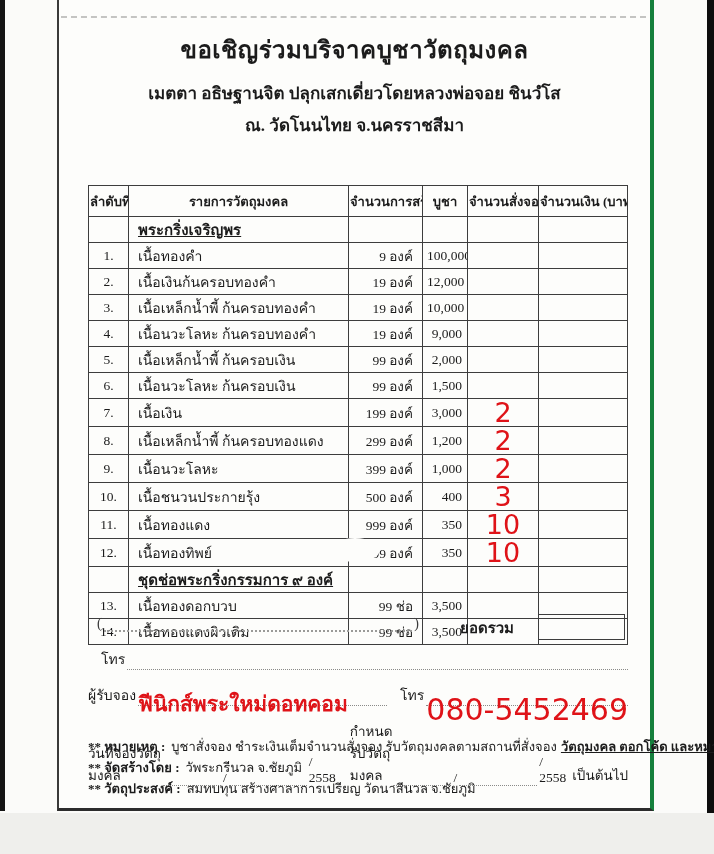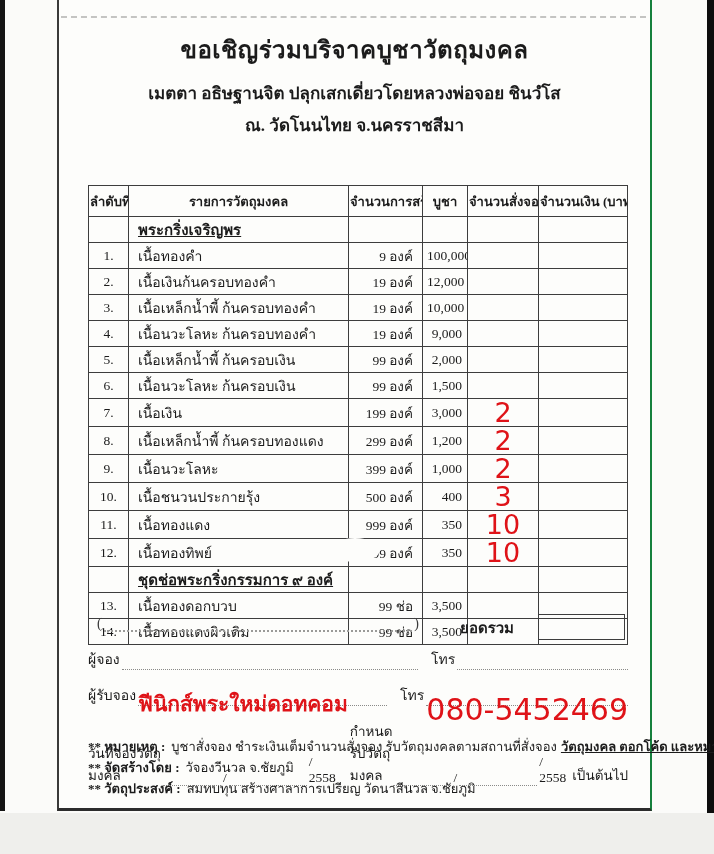--- a/index.html
+++ b/index.html
@@ -10,21 +10,21 @@
     color:#1b1b1b;
     -webkit-font-smoothing:antialiased;
   }
   .bottom-strip{position:absolute;left:0;top:813px;width:714px;height:41px;background:#efefec;}
   .film-bar-left{position:absolute;left:0;top:0;width:5px;height:811px;background:#141414;}
   .film-bar-right{position:absolute;right:0;top:0;width:7px;height:854px;background:#0d0d0d;}
 
   .page{
     position:absolute;left:57px;top:0;width:591px;height:808px;
     background:#fdfdfb;
-    border-left:2px solid #3a3a3a;border-right:2px solid #15803d;border-bottom:3px solid #2c2c2c;
+    border-left:2px solid #3a3a3a;border-right:4px solid #15803d;border-bottom:3px solid #2c2c2c;
   }
   .cut-line{position:absolute;left:2px;right:4px;top:16px;border-top:2px dashed #c4c4c2;}
 
   .doc-header{position:absolute;top:30px;left:0;width:100%;text-align:center;}
   .title-1{font-size:24px;font-weight:bold;letter-spacing:.5px;}
   .title-2{font-size:24px;font-weight:bold;margin-top:8px;}
   .title-3{font-size:17px;font-weight:bold;margin-top:10px;}
   .title-4{font-size:17px;font-weight:bold;margin-top:5px;}
 
   table.order-table{
@@ -271,24 +271,20 @@
   <div class="summary-paren">
     <span>(</span>
     <span class="paren-dots"></span>
     <span>)</span>
   </div>
   <div class="total-label">ยอดรวม</div>
   <div class="total-box"></div>
 
   <div class="fields">
     <div class="field-row row-1">
-      <div class="f-left">
-        <span>ผู้จอง</span>
-        <span class="dotline"></span>
-      </div>
       <div class="f-right">
         <span>โทร</span>
         <span class="dotline"></span>
       </div>
     </div>
     <div class="field-row row-2">
       <div class="f-left">
         <span>ผู้รับจอง</span>
         <span class="dotline"><span class="red-name">ฟีนิกส์พระใหม่ดอทคอม</span></span>
       </div>
@@ -314,19 +310,19 @@
         <span class="date-suffix">เป็นต้นไป</span>
       </div>
     </div>
   </div>
 
   <div class="notes">
     <div class="note-line">
       <span class="note-prefix">** หมายเหตุ :</span><span class="note-body">บูชาสั่งจอง ชำระเงินเต็มจำนวนสั่งจอง รับวัตถุมงคลตามสถานที่สั่งจอง</span><span class="note-underline">วัตถุมงคล ตอกโค้ด และหมายเลขกำกับทุกองค์</span>
     </div>
     <div class="note-line">
-      <span class="note-prefix">** จัดสร้างโดย :</span><span class="note-body">วัจองวีนวล จ.ชัยภูมิ</span>
+      <span class="note-prefix">** จัดสร้างโดย :</span><span class="note-body">วัพระกรีนวล จ.ชัยภูมิ</span>
     </div>
     <div class="note-line">
       <span class="note-prefix">** วัตถุประสงค์ :</span><span class="note-body">สมทบทุน สร้างศาลาการเปรียญ วัดนาสีนวล จ.ชัยภูมิ</span>
     </div>
   </div>
 </div>
 
 </body></html>

